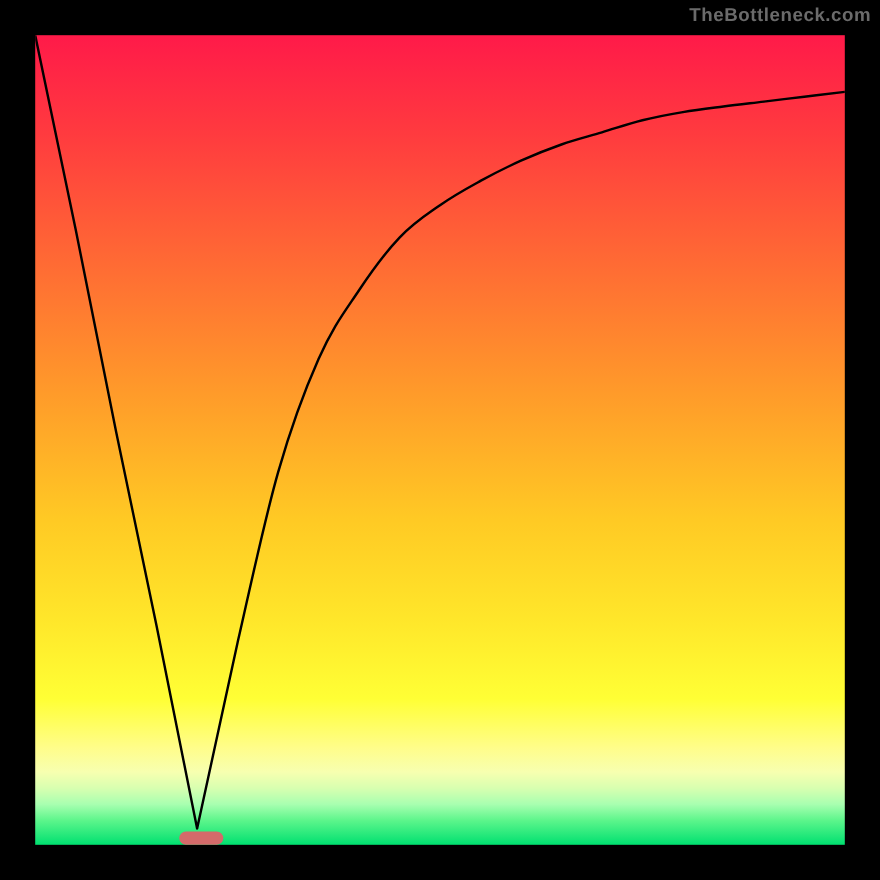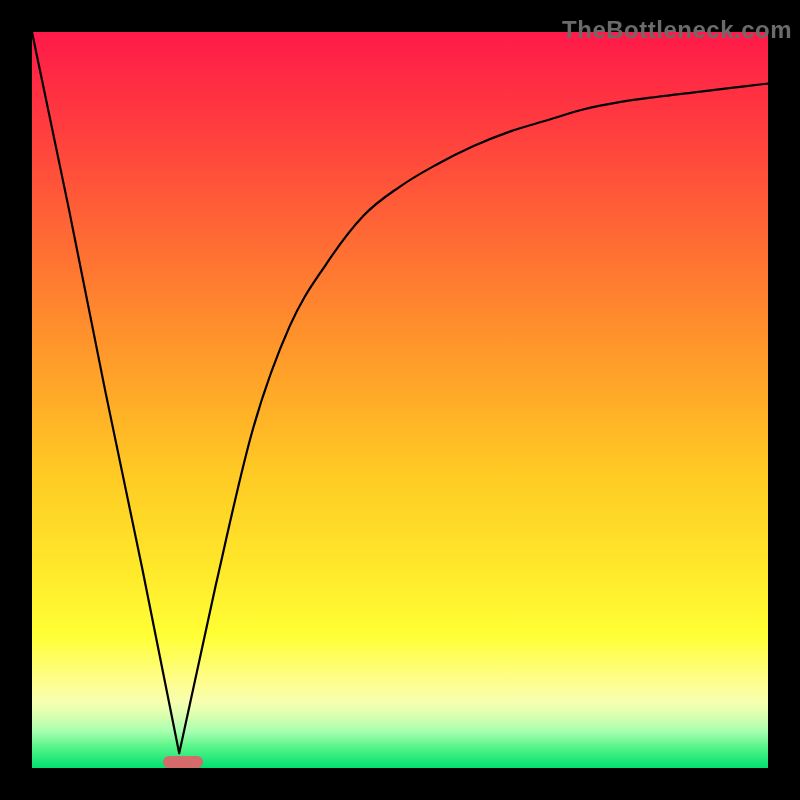--- a/index.html
+++ b/index.html
@@ -37,24 +37,24 @@
       #fffd8a 88%,
       #f7ffb0 91%,
       #d8ffb0 93%,
       #a8ffb0 95%,
       #5cf58b 97%,
       #00e070 100%
     );
   }
   .watermark {
     position: absolute;
-    top: 16px;
+    top: 4px;
     right: 8px;
     font-family: Arial, Helvetica, sans-serif;
-    font-size: 24px;
+    font-size: 17px;
     font-weight: 600;
     color: #6b6b6b;
     letter-spacing: 0.5px;
     user-select: none;
   }
   .curve-svg {
     position: absolute;
     left: 32px;
     top: 32px;
     width: 736px;

